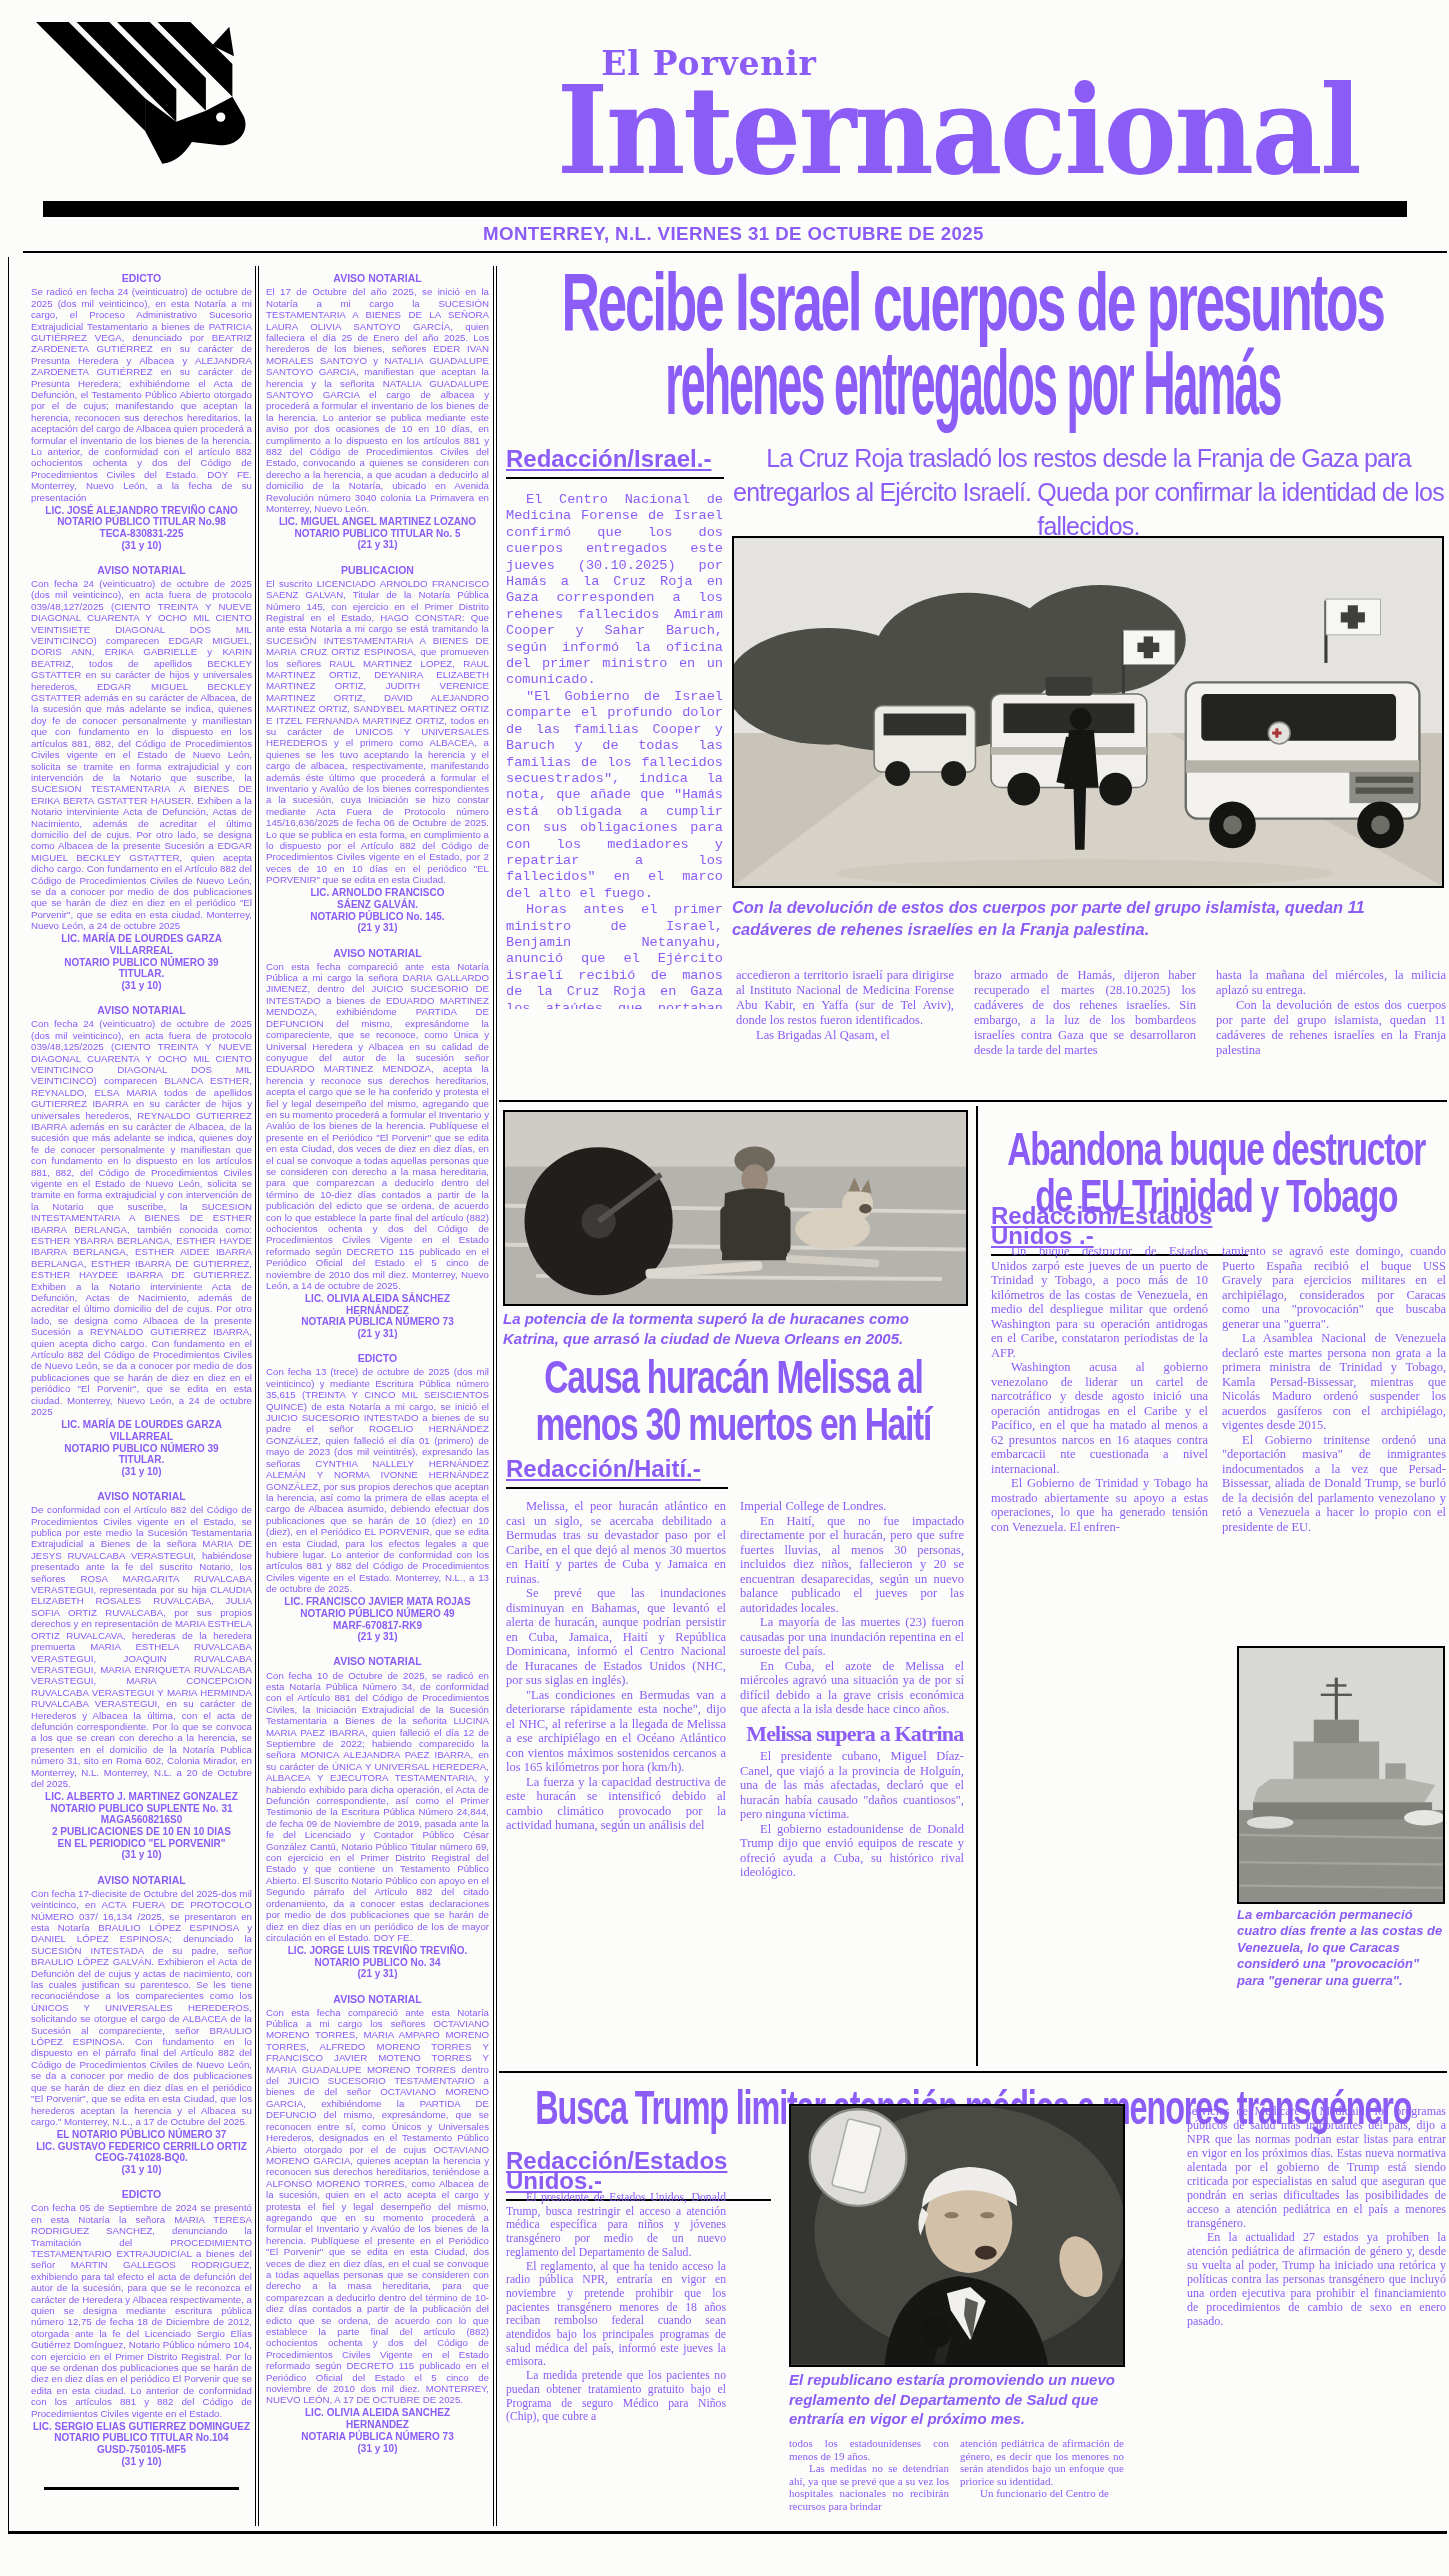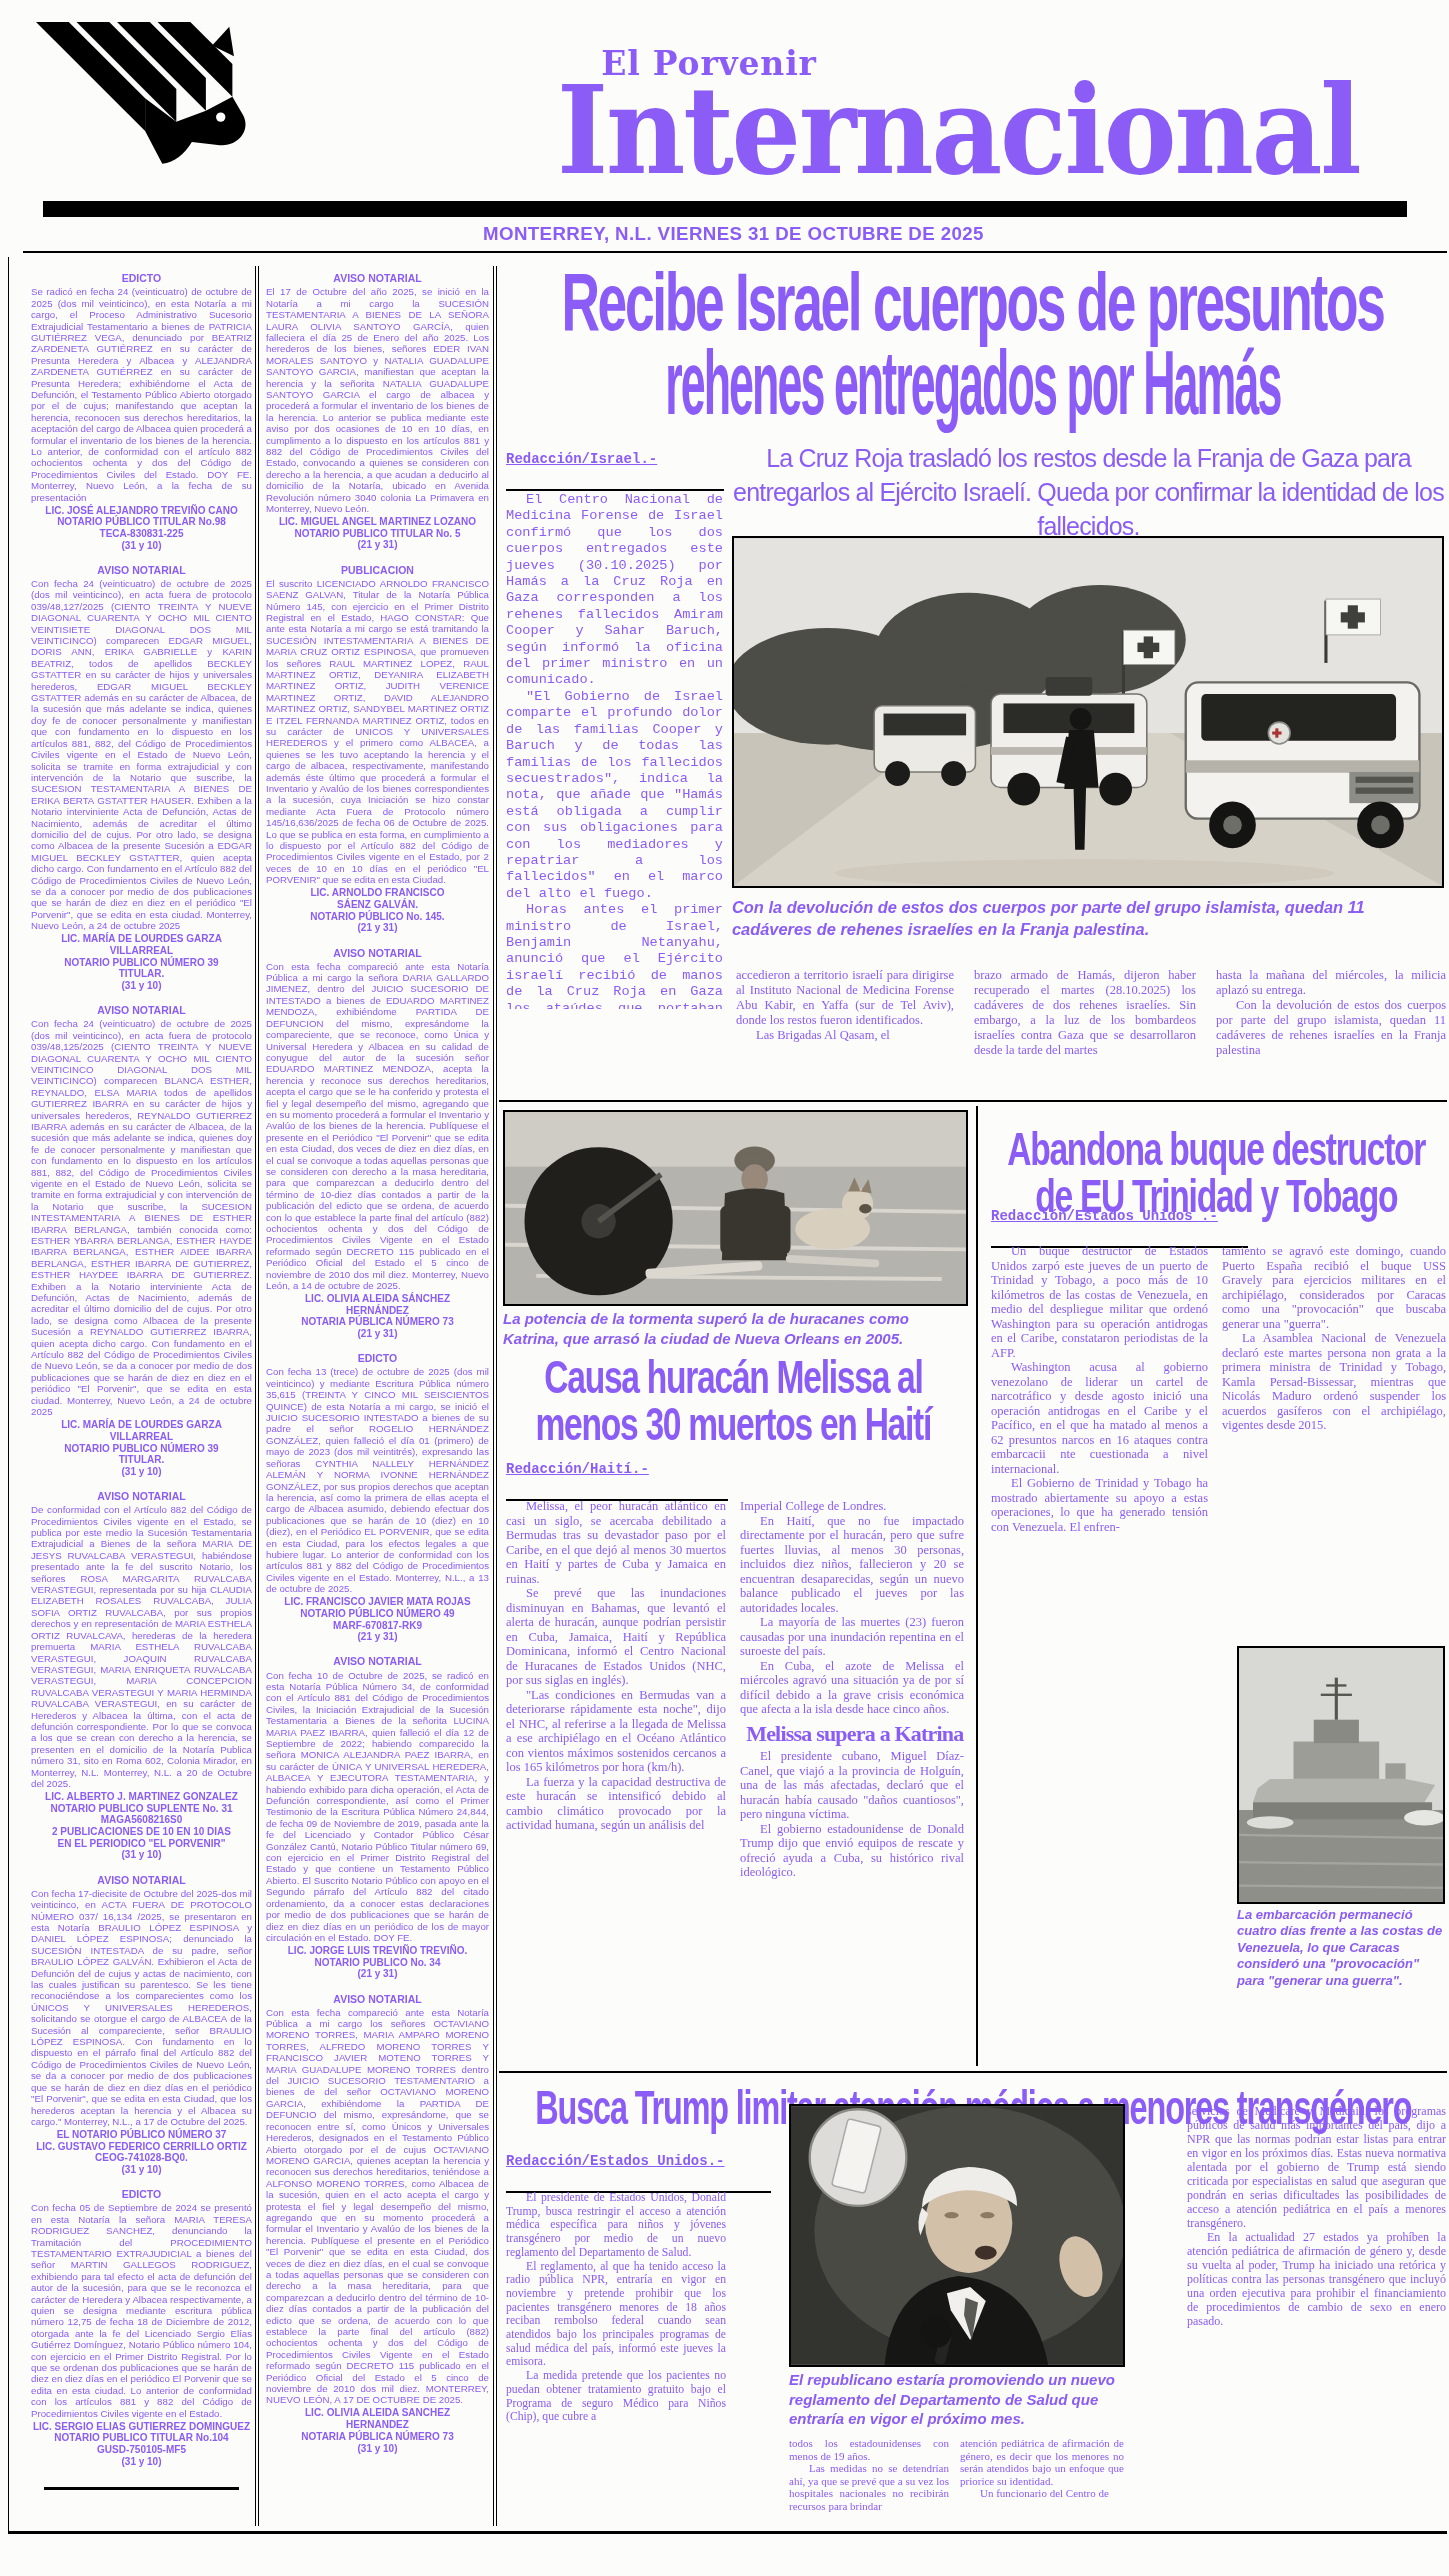--- a/index.html
+++ b/index.html
@@ -26,22 +26,22 @@
   
   .hlwrap{display:flex;flex-direction:column;align-items:center;}
   .hl span{display:inline-block;white-space:nowrap;font-weight:bold;font-family:"Liberation Sans",sans-serif;}
   .hl1 span{font-size:72px;line-height:81px;letter-spacing:-3.1px;transform:scale(.74,1.12);}
   .hl1b span{transform:scale(.84,1.12);}
   .hl2 span{font-size:42px;line-height:47px;letter-spacing:-1.6px;transform:scale(.8,1.1);}
   .hl3 span{font-size:45px;line-height:51px;letter-spacing:-1.6px;transform:scale(.72,1.08);}
   .subhead-big{font-weight:normal;font-size:25px;line-height:34px;letter-spacing:-0.8px;text-align:center;}
   .subhead-sm{font-weight:bold;font-size:22px;line-height:25px;letter-spacing:-0.8px;margin:4.7px 0 3.1px 6.2px;}
   
-  .byline{font-family:Liberation Mono, monospace;font-weight:bold;font-size:14px;line-height:20px;
-          border-bottom:2.3px solid #000;padding-bottom:20px;}
+  .byline{font-family:Liberation Sans, sans-serif;font-weight:bold;font-size:24px;line-height:20px;
+          border-bottom:2.3px solid #000;padding-bottom:8px;}
   .byline span{text-decoration:underline;}
   .serifcol{font-family:"Liberation Serif",serif;text-align:justify;overflow:hidden;}
   .serifcol p{margin:0;text-indent:20px;}
   .serifcol p.cont{text-indent:0;}
   .fz-israel{font-size:13.6px;line-height:16.4px;}
   .fz-cont{font-size:12.5px;line-height:15px;}
   .fz-melissa{font-size:12.5px;line-height:14.5px;}
   .fz-trinidad{font-size:12.5px;line-height:14.5px;}
   .fz-trump1{font-size:11.7px;line-height:13.7px;}
   .fz-trump-s{font-size:11px;line-height:12.6px;}
@@ -353,20 +353,21 @@
   </div>
 
   <div class="abs serifcol fz-trinidad" style="left:991px;top:1244px;width:217px;height:396px;">
     <p>Un buque destructor de Estados Unidos zarpó este jueves de un puerto de Trinidad y Tobago, a poco más de 10 kilómetros de las costas de Venezuela, en medio del despliegue militar que ordenó Washington para su operación antidrogas en el Caribe, constataron periodistas de la AFP.</p>
     <p>Washington acusa al gobierno venezolano de liderar un cartel de narcotráfico y desde agosto inició una operación antidrogas en el Caribe y el Pacífico, en el que ha matado al menos a 62 presuntos narcos en 16 ataques contra embarcacii nte cuestionada a nivel internacional.</p>
     <p>El Gobierno de Trinidad y Tobago ha mostrado abiertamente su apoyo a estas operaciones, lo que ha generado tensión con Venezuela. El enfren-</p>
   </div>
   <div class="abs serifcol fz-trinidad" style="left:1222px;top:1244px;width:224px;height:396px;">
     <p class="cont">tamiento se agravó este domingo, cuando Puerto España recibió el buque USS Gravely para ejercicios militares en el archipiélago, considerados por Caracas como una "provocación" que buscaba generar una "guerra".</p>
     <p>La Asamblea Nacional de Venezuela declaró este martes persona non grata a la primera ministra de Trinidad y Tobago, Kamla Persad-Bissessar, mientras que Nicolás Maduro ordenó suspender los acuerdos gasíferos con el archipiélago, vigentes desde 2015.</p>
+    <p>El Gobierno trinitense ordenó una "deportación masiva" de inmigrantes indocumentados a la vez que Persad-Bissessar, aliada de Donald Trump, se burló de la decisión del parlamento venezolano y retó a Venezuela a hacer lo propio con el presidente de EU.</p>
   </div>
 
   <div class="abs photo" style="left:1237px;top:1646px;width:204px;height:254px;">
     <svg width="204" height="254" viewBox="0 0 262 326">
       <rect width="262" height="326" fill="#d8d8d4"></rect>
       <rect y="208" width="262" height="118" fill="#8f8f8a"></rect>
       <g stroke="#a5a5a0" stroke-width="3">
         <line x1="0" y1="240" x2="262" y2="244"></line>
         <line x1="0" y1="275" x2="262" y2="278"></line>
         <line x1="0" y1="305" x2="262" y2="308"></line>

